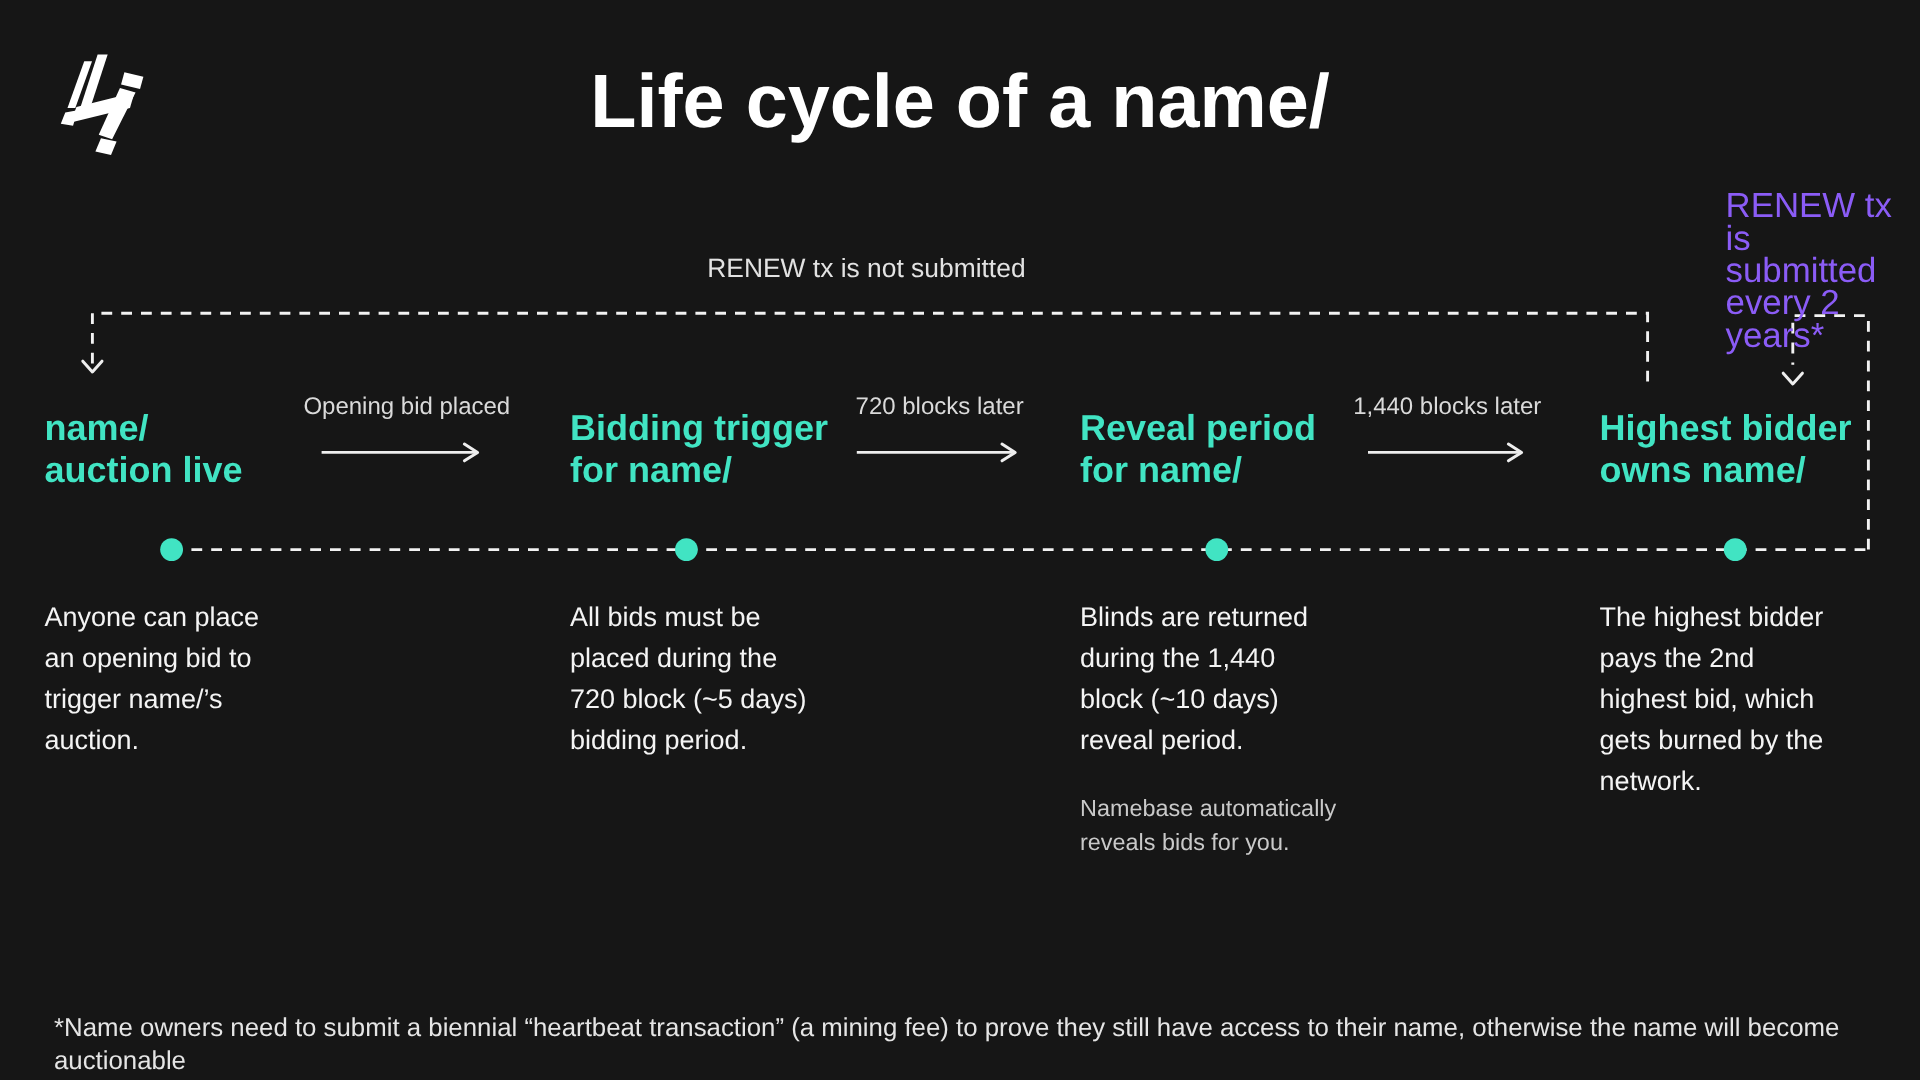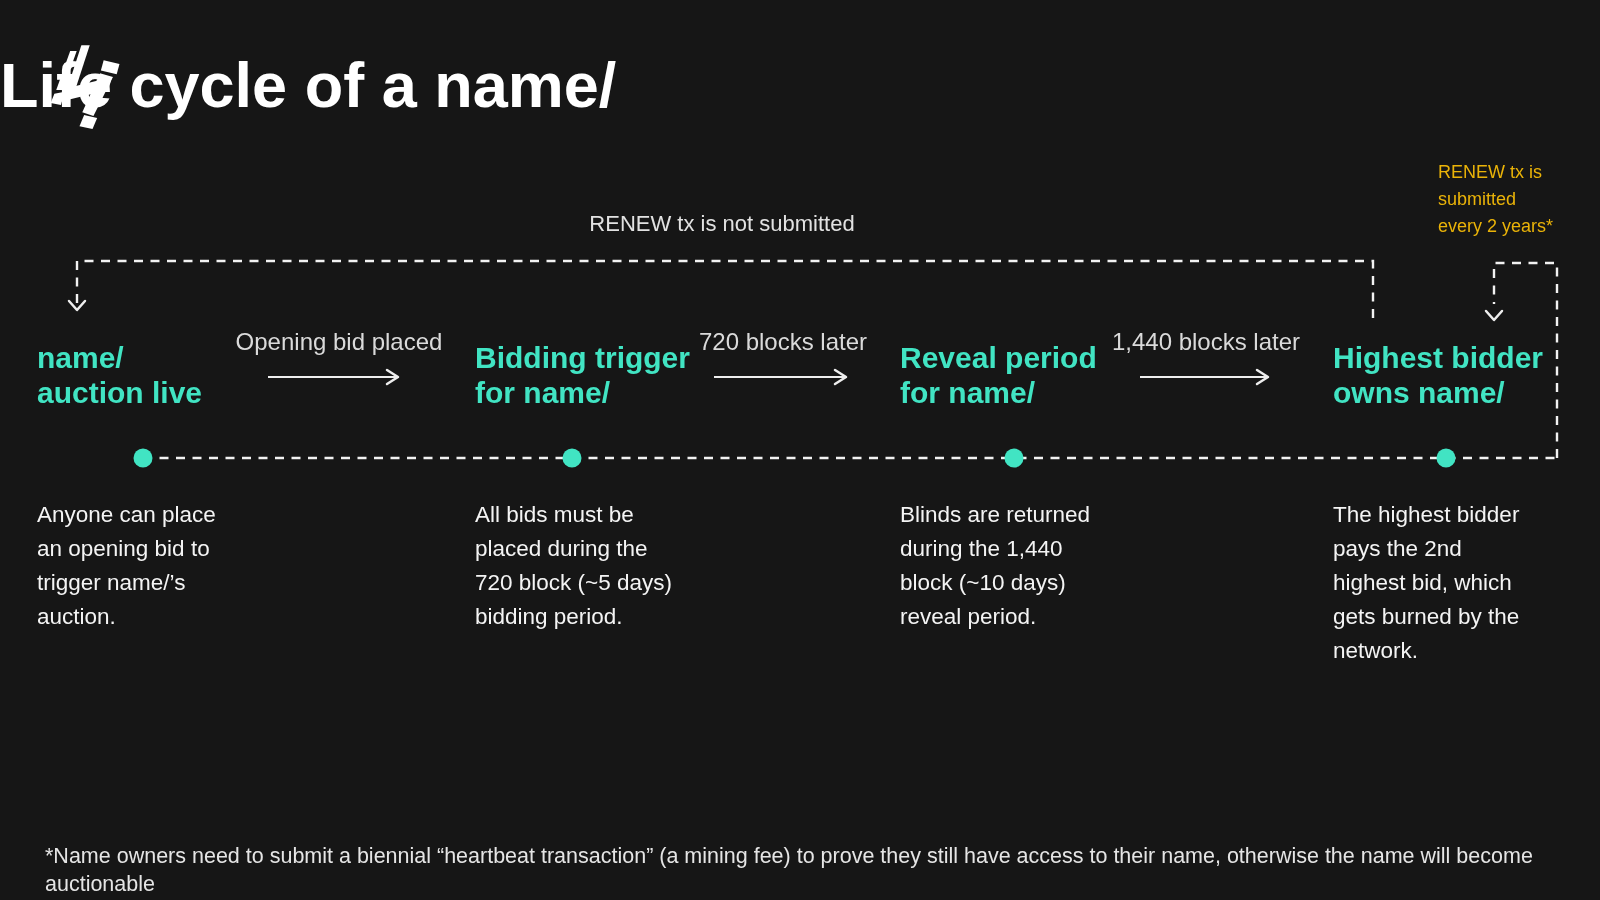--- a/index.html
+++ b/index.html
@@ -7,48 +7,48 @@
     position:relative;width:1600px;height:900px;overflow:hidden;
     background:var(--bg,#161616);
     font-family:"Liberation Sans",sans-serif;color:#fff;
   }
   .abs{position:absolute;}
   .pre{white-space:pre-line;}
 
   .logo{left:44px;top:37px;width:84px;height:93px;}
 
   .page-title{
-    left:0;right:0;top:50px;
+    left:0;right:0;top:50px;text-align:center;
     font-size:63px;font-weight:700;color:#ffffff;line-height:70px;
   }
 
   .svg-layer{left:0;top:0;width:1600px;height:900px;pointer-events:none;}
   .dash{stroke:#f2f2f2;stroke-width:2.4;stroke-dasharray:9 7.5;fill:none;}
   .solid{stroke:#eeeeee;stroke-width:2.2;fill:none;}
   .head{stroke:#eeeeee;stroke-width:2.5;fill:none;stroke-linecap:round;stroke-linejoin:round;}
   .dot{fill:var(--accent,#41e4c3);}
 
   .loop-label{
     top:211px;left:722px;transform:translateX(-50%);
     font-size:22px;color:#e2e2e2;white-space:nowrap;
   }
   .renew-sub-label{
-    left:1438px;top:159px;font-size:18px;line-height:27px;color:#eab308;
+    left:1438px;top:159px;font-size:29px;line-height:27px;color:#8b5cf6;
   }
 
   .stage-title{
     top:340px;font-size:30px;line-height:35px;font-weight:700;
     color:var(--accent,#41e4c3);
   }
   .stage-desc{top:498px;font-size:22.5px;line-height:34px;color:#f4f4f4;}
   .stage-note{top:660px;font-size:19.5px;line-height:28px;color:#c9c9c9;}
 
   .trans-label{
     top:328px;transform:translateX(-50%);
-    font-size:24px;color:#dadada;white-space:nowrap;text-align:center;
+    font-size:20px;color:#dadada;white-space:nowrap;text-align:center;
   }
 
   .footnote{left:45px;top:842px;font-size:21.5px;line-height:28px;color:#e5e5e5;}
 
   .col1{left:37px;} .col2{left:475px;} .col3{left:900px;} .col4{left:1333px;}
   .t1{left:339px;} .t2{left:783px;} .t3{left:1206px;}
 </style>
 </head>
 <body>
 
@@ -120,17 +120,19 @@
   <div class="abs stage-desc pre col3">Blinds are returned
 during the 1,440
 block (~10 days)
 reveal period.</div>
   <div class="abs stage-desc pre col4">The highest bidder
 pays the 2nd
 highest bid, which
 gets burned by the
 network.</div>
 
+  <div class="abs stage-note pre col3">Namebase automatically
+reveals bids for you.</div>
 
   <div class="abs footnote pre">*Name owners need to submit a biennial “heartbeat transaction” (a mining fee) to prove they still have access to their name, otherwise the name will become auctionable
 again. Namebase automatically submits RENEWs for you.</div>
 
 </div>
 
 </body></html>

